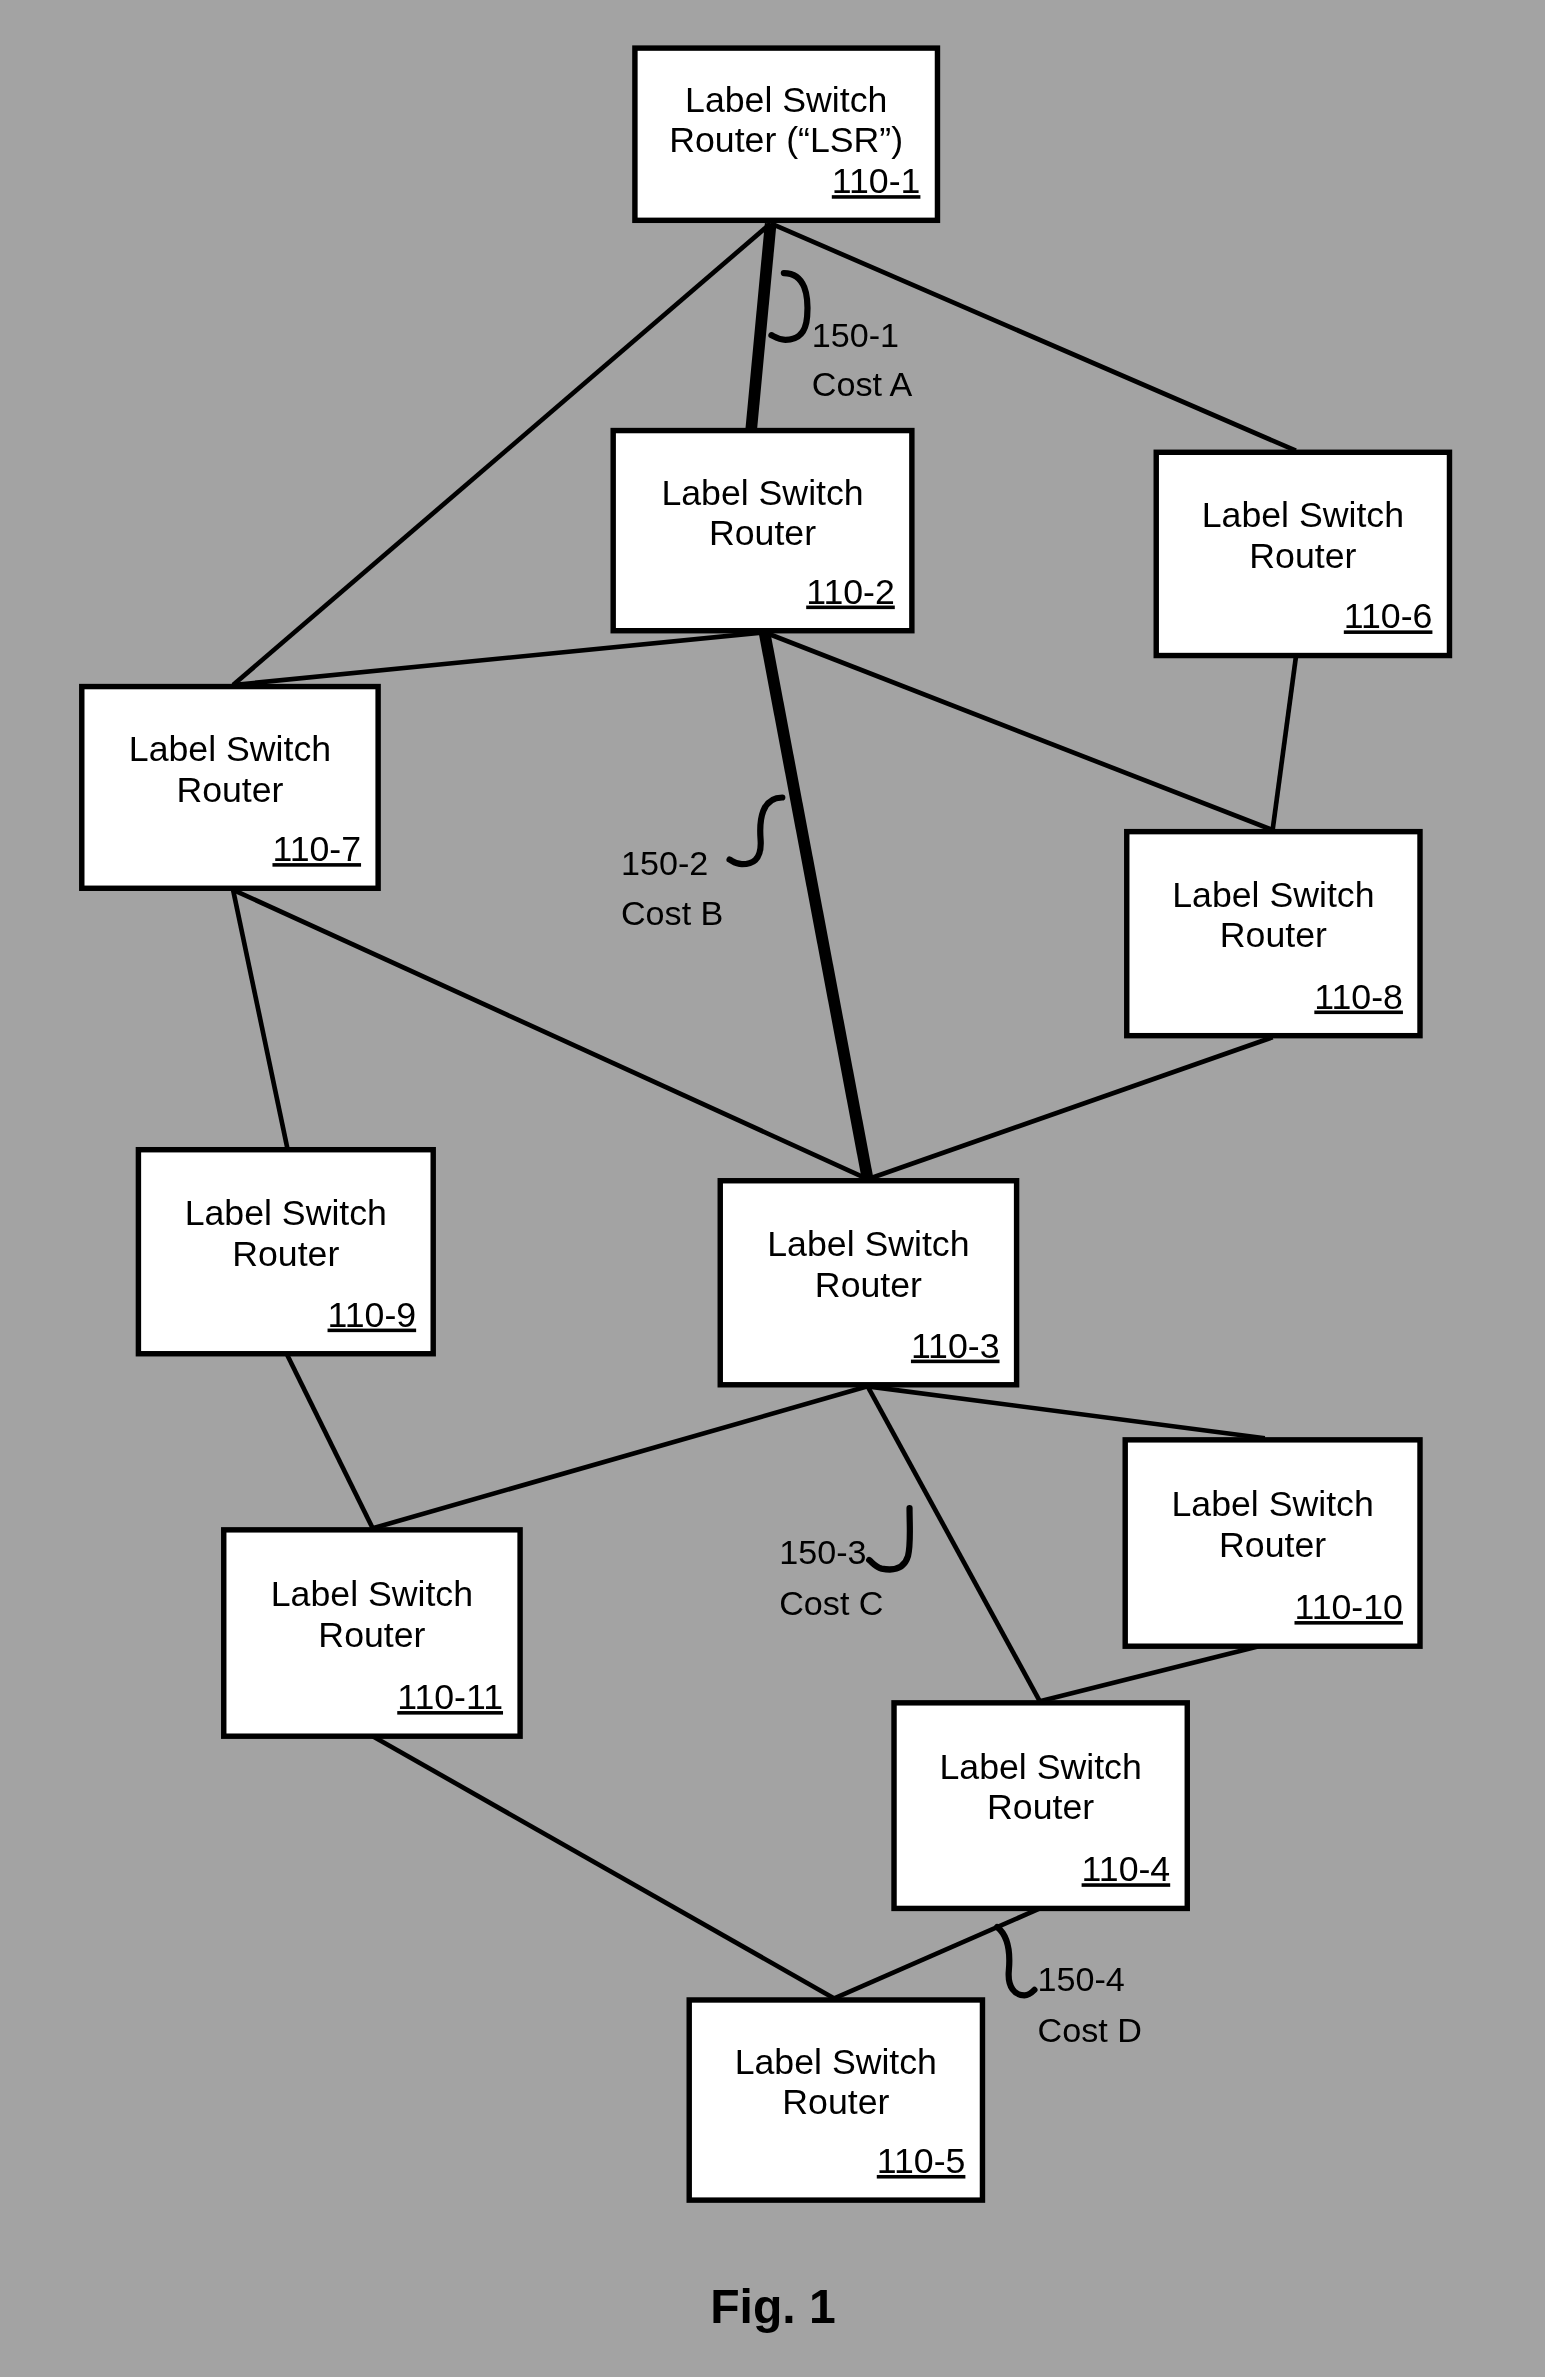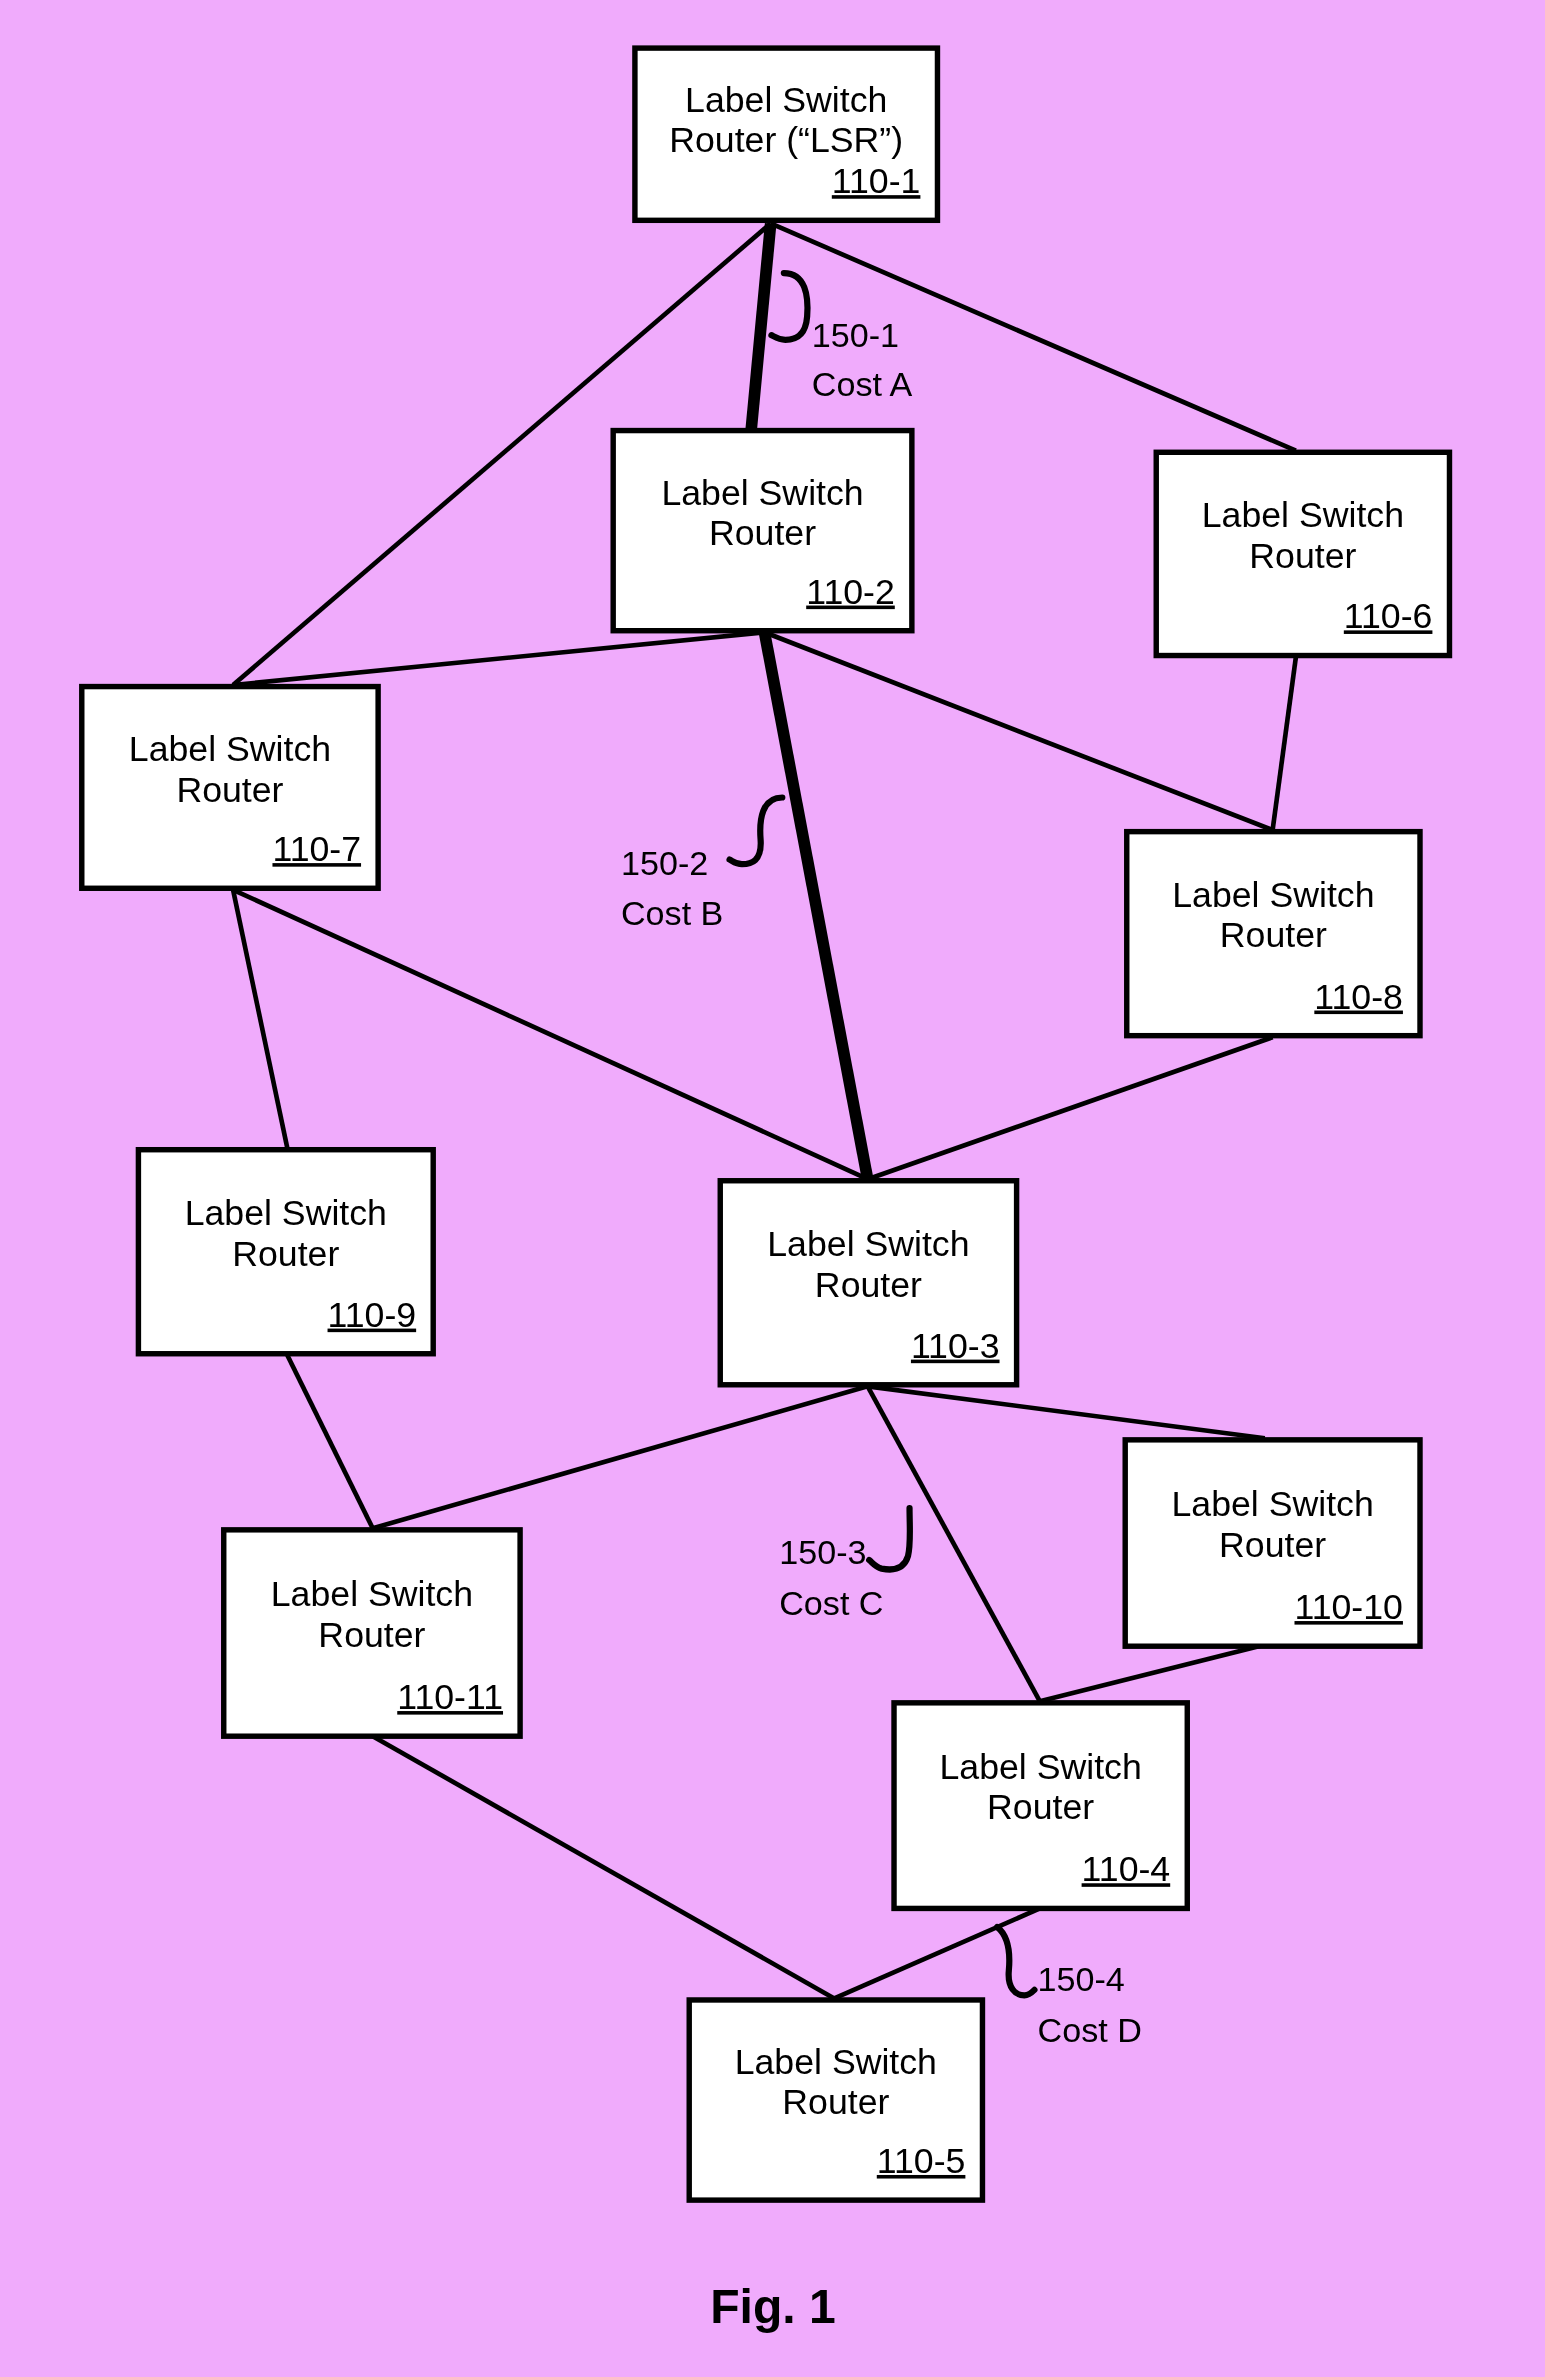--- a/index.html
+++ b/index.html
@@ -11,21 +11,21 @@
     width: 1546px;
     height: 2377px;
     font-family: "Liberation Sans", sans-serif;
     color: #000000;
     overflow: hidden;
   }
   #figure-root {
     position: relative;
     width: 1546px;
     height: 2377px;
-    background: #f0abfc;
+    background: #a3a3a3;
   }
   svg#diagram {
     position: absolute;
     left: 0;
     top: 0;
     width: 1546px;
     height: 2377px;
     display: block;
   }
   .node-box {

